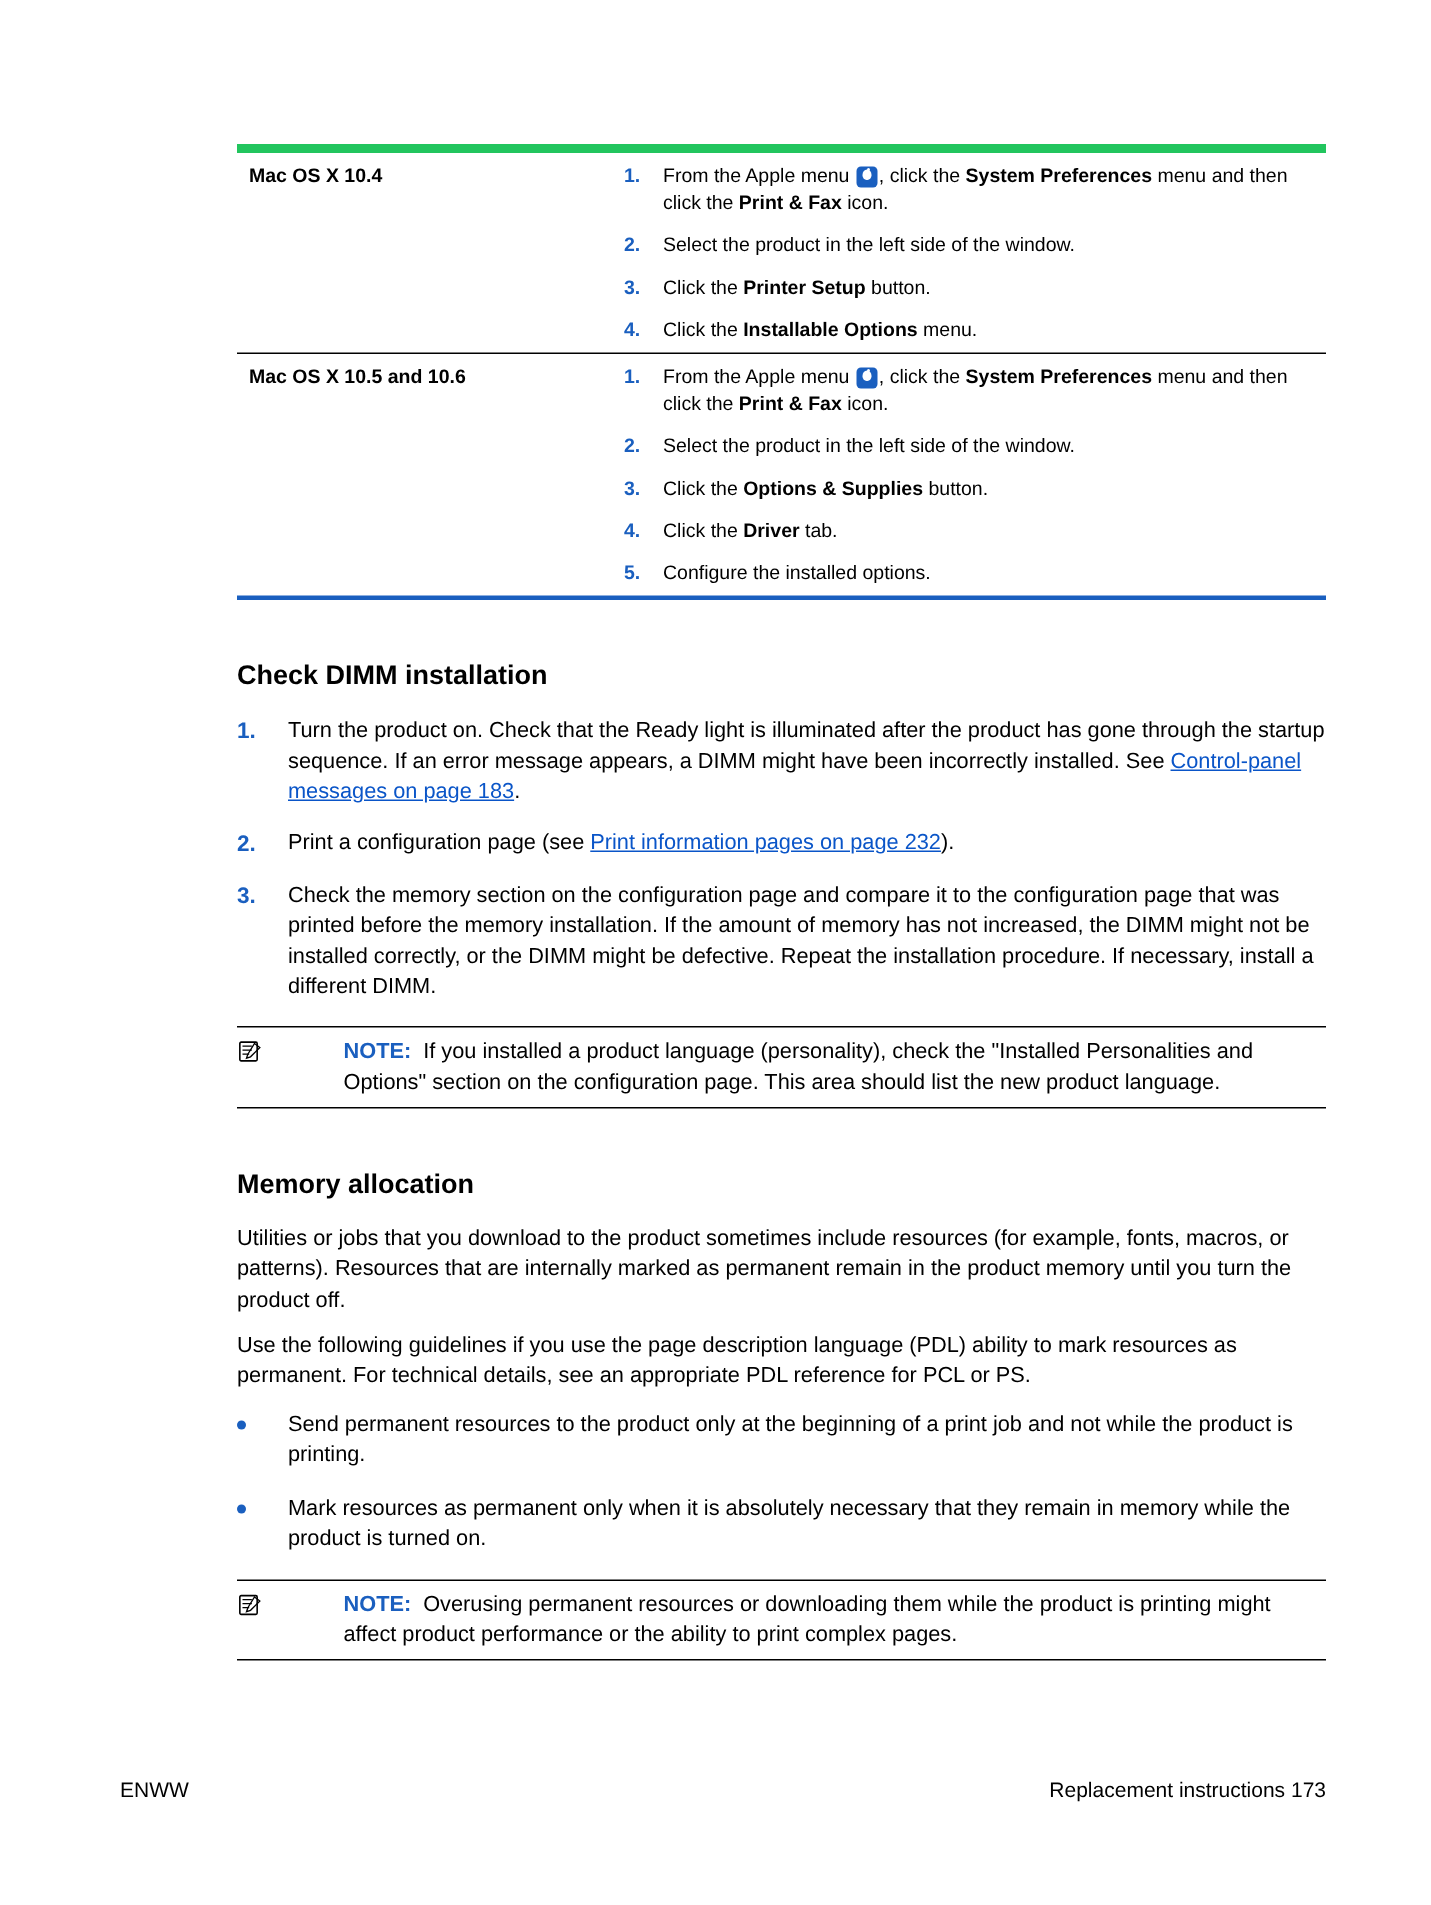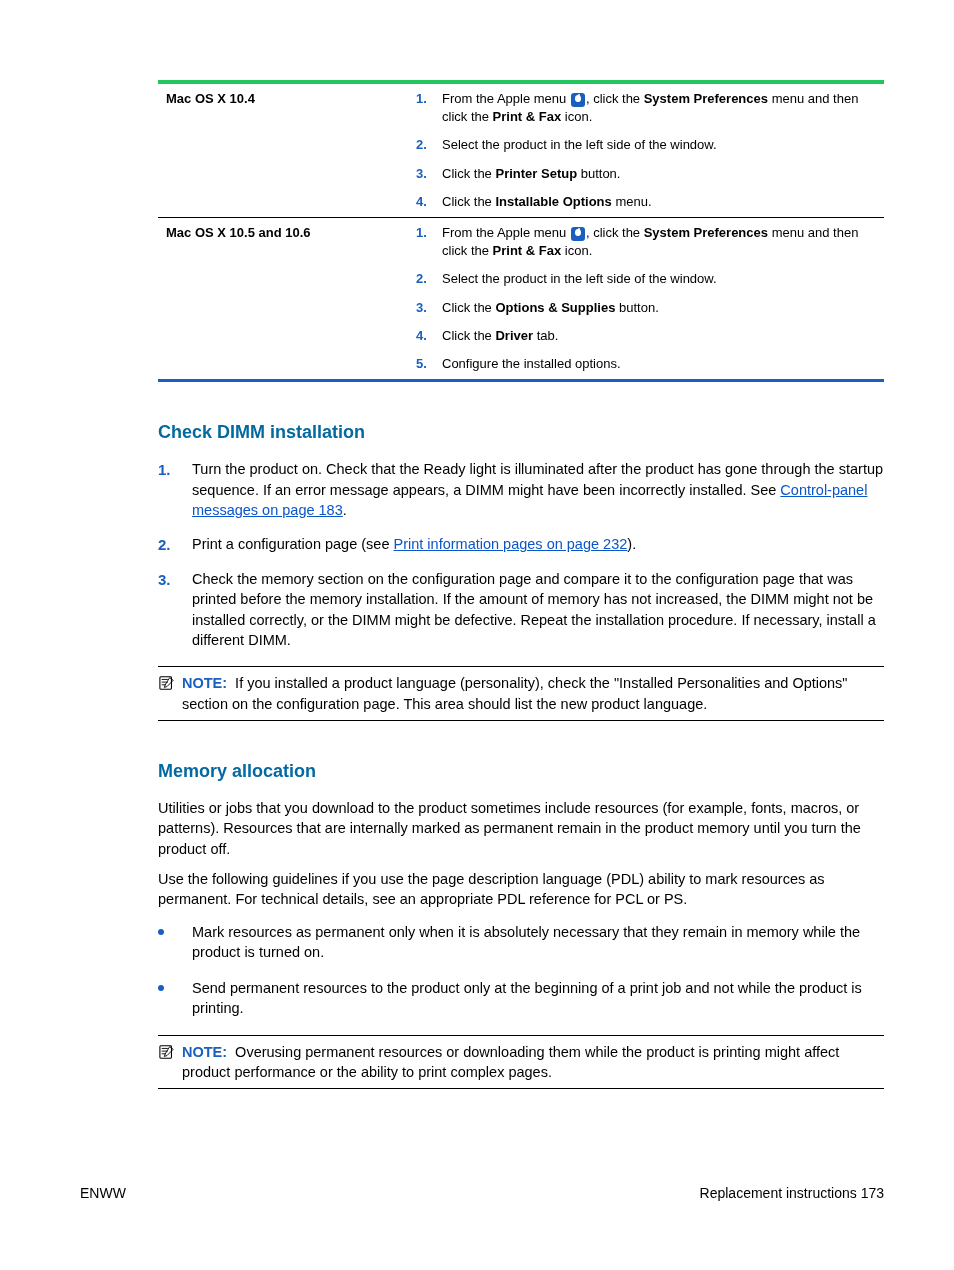--- a/index.html
+++ b/index.html
@@ -27,21 +27,21 @@
     width: 100%;
     border-collapse: collapse;
     font-size: 13px;
   }
   .osx-table td {
     vertical-align: top;
     padding: 6px 8px;
   }
   .osx-table .os-col { width: 250px; font-weight: bold; }
   .osx-table .row-sep td { border-top: 1px solid #000; }
-  .osx-table-top { border-top: 4px solid #22c55e; margin-top: 0; }
+  .osx-table-top { border-top: 6px solid #22c55e; margin-top: 16px; }
   .osx-table-bottom { border-bottom: 3px solid #1a5fbf; }
 
   .step-list { list-style: none; margin: 0; padding: 0; }
   .step-list li { display: flex; margin-bottom: 10px; }
   .step-list li:last-child { margin-bottom: 0; }
   .step-num { color: #1a5fbf; font-weight: bold; width: 26px; flex-shrink: 0; }
   .step-text { flex: 1; }
   .step-text b { font-weight: bold; }
 
   .apple-icon {
@@ -64,21 +64,21 @@
   .apple-icon::after {
     content: "";
     position: absolute;
     left: 7px; top: 1px;
     width: 2px; height: 2px;
     background: #fff;
     border-radius: 50%;
   }
 
   h2.section {
-    color: #0369a1;
+    color: #000000;
     font-size: 18px;
     font-weight: bold;
     margin: 38px 0 14px 0;
   }
   .section-first { margin-top: 48px; }
 
   .body-p { margin: 10px 0; }
 
   .big-list { list-style: none; margin: 12px 0; padding: 0; }
   .big-list li { display: flex; margin-bottom: 14px; }
@@ -96,20 +96,21 @@
 
   a.link { color: #0a55c8; text-decoration: underline; }
 
   .note-block {
     border-top: 1px solid #000;
     border-bottom: 1px solid #000;
     padding: 6px 0;
     margin: 16px 0 10px 0;
     display: flex;
     align-items: flex-start;
+    gap: 47px;
   }
   .note-icon {
     width: 18px; height: 16px; flex-shrink: 0;
     margin-right: 6px;
     margin-top: 2px;
   }
   .note-icon svg { width: 18px; height: 16px; }
   .note-label { color: #1a5fbf; font-weight: bold; margin-right: 8px; }
   .note-text { flex: 1; }
 
@@ -213,26 +214,26 @@
       </span>
     </div>
 
     <h2 class="section">Memory allocation</h2>
     <p class="body-p">Utilities or jobs that you download to the product sometimes include resources (for example, fonts, macros, or patterns). Resources that are internally marked as permanent remain in the product memory until you turn the product off.</p>
     <p class="body-p">Use the following guidelines if you use the page description language (PDL) ability to mark resources as permanent. For technical details, see an appropriate PDL reference for PCL or PS.</p>
     <ul class="bullet-list" id="mem-bullets">
         <li>
           <span class="bullet-dot"></span>
           <span class="bullet-gap"></span>
-          <span class="bullet-text">Mark resources as permanent only when it is absolutely necessary that they remain in memory while the product is turned on.</span>
+          <span class="bullet-text">Send permanent resources to the product only at the beginning of a print job and not while the product is printing.</span>
         </li>
         <li>
           <span class="bullet-dot"></span>
           <span class="bullet-gap"></span>
-          <span class="bullet-text">Send permanent resources to the product only at the beginning of a print job and not while the product is printing.</span>
+          <span class="bullet-text">Mark resources as permanent only when it is absolutely necessary that they remain in memory while the product is turned on.</span>
         </li>
       </ul>
 
     <div class="note-block">
       <span class="note-icon">
         <svg viewBox="0 0 20 18">
             <rect x="2" y="2" width="13" height="14" rx="1" fill="none" stroke="#000" stroke-width="1.2"></rect>
             <path d="M4 5h7M4 8h7M4 11h5" stroke="#000" stroke-width="1"></path>
             <path d="M13 3l4 3-7 7-3 1 1-3z" fill="none" stroke="#000" stroke-width="1"></path>
           </svg>

